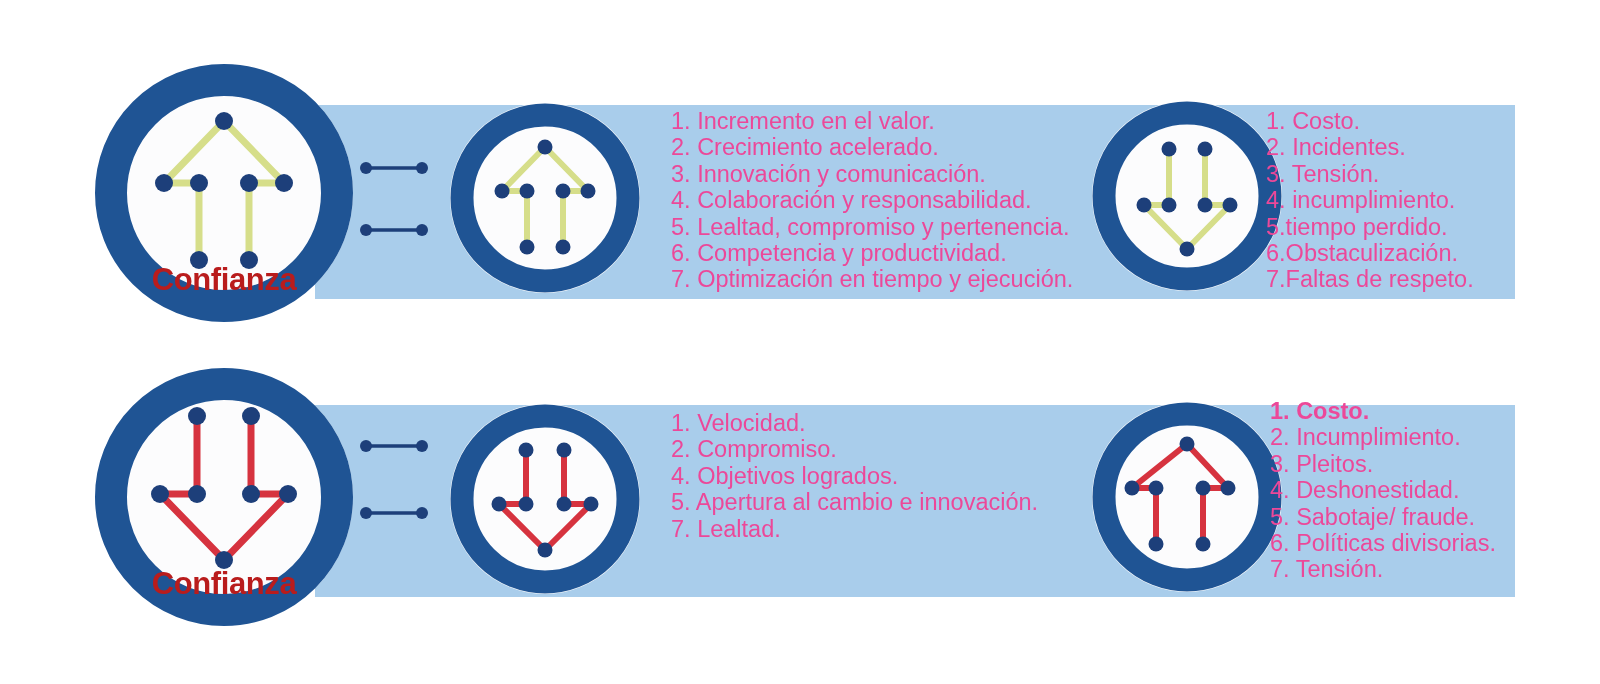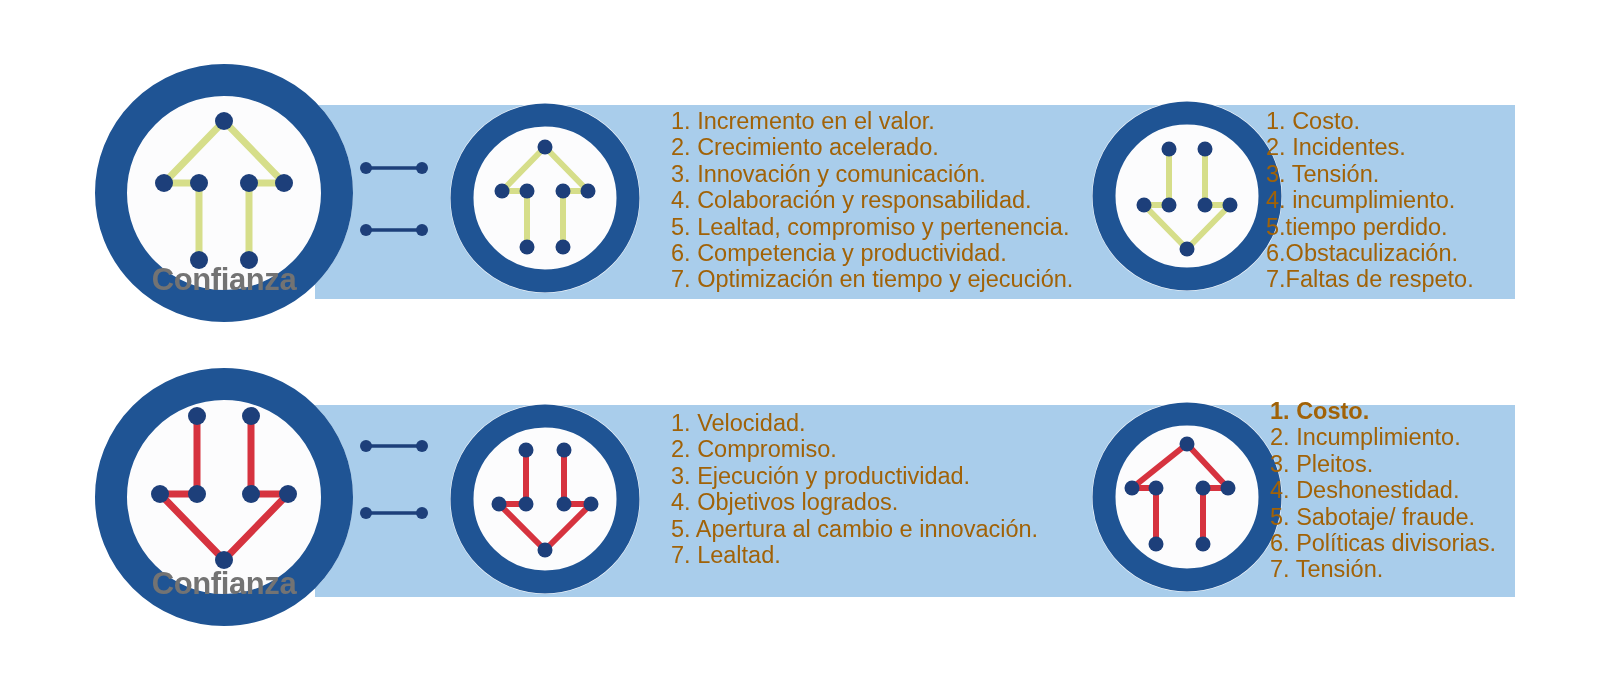--- a/index.html
+++ b/index.html
@@ -54,42 +54,42 @@
     width: 100%;
     height: 100%;
   }
 
   .circle-label {
     position: absolute;
     left: 0;
     width: 100%;
     bottom: 24px;
     text-align: center;
-    color: #737373;
+    color: #b91c1c;
     font-size: 31px;
     font-weight: 700;
     letter-spacing: -0.4px;
     pointer-events: none;
   }
 
   
   .connector {
     position: absolute;
     width: 72px;
     height: 16px;
   }
   .conn-t1 { left: 358px; top: 160px; }
   .conn-t2 { left: 358px; top: 222px; }
   .conn-b1 { left: 358px; top: 438px; }
   .conn-b2 { left: 358px; top: 505px; }
 
   
   .list {
     position: absolute;
-    color: #a16207;
+    color: #ec4899;
     font-size: 23.5px;
     line-height: 26.4px;
     white-space: nowrap;
   }
   .list .li { display: block; }
   .list .li.bold { font-weight: 700; }
 
   .list-tl { left: 671px;  top: 108px; }
   .list-tr { left: 1266px; top: 108px; }
   .list-bl { left: 671px;  top: 398px; margin-top: 12px; }
@@ -277,21 +277,20 @@
         <circle cx="114" cy="100" r="7.5"></circle>
         <circle cx="76" cy="46" r="7.5"></circle>
         <circle cx="114" cy="46" r="7.5"></circle>
       </g>
     </svg>
   </div>
 
   <div class="list list-bl">
     <span class="li">1. Velocidad.</span>
     <span class="li">2. Compromiso.</span>
-    <span class="li">3. Ejecución y productividad.</span>
     <span class="li">4. Objetivos logrados.</span>
     <span class="li">5. Apertura al cambio e innovación.</span>
     <span class="li">7. Lealtad.</span>
   </div>
 
   <div class="circle circle-small c-br">
     <svg class="ring-svg" width="190" height="190" viewBox="0 0 190 190">
       <circle cx="95" cy="95" r="83" fill="none" stroke="#1f5494" stroke-width="23"></circle>
     </svg>
     <svg class="arrow-svg" viewBox="0 0 190 190">

